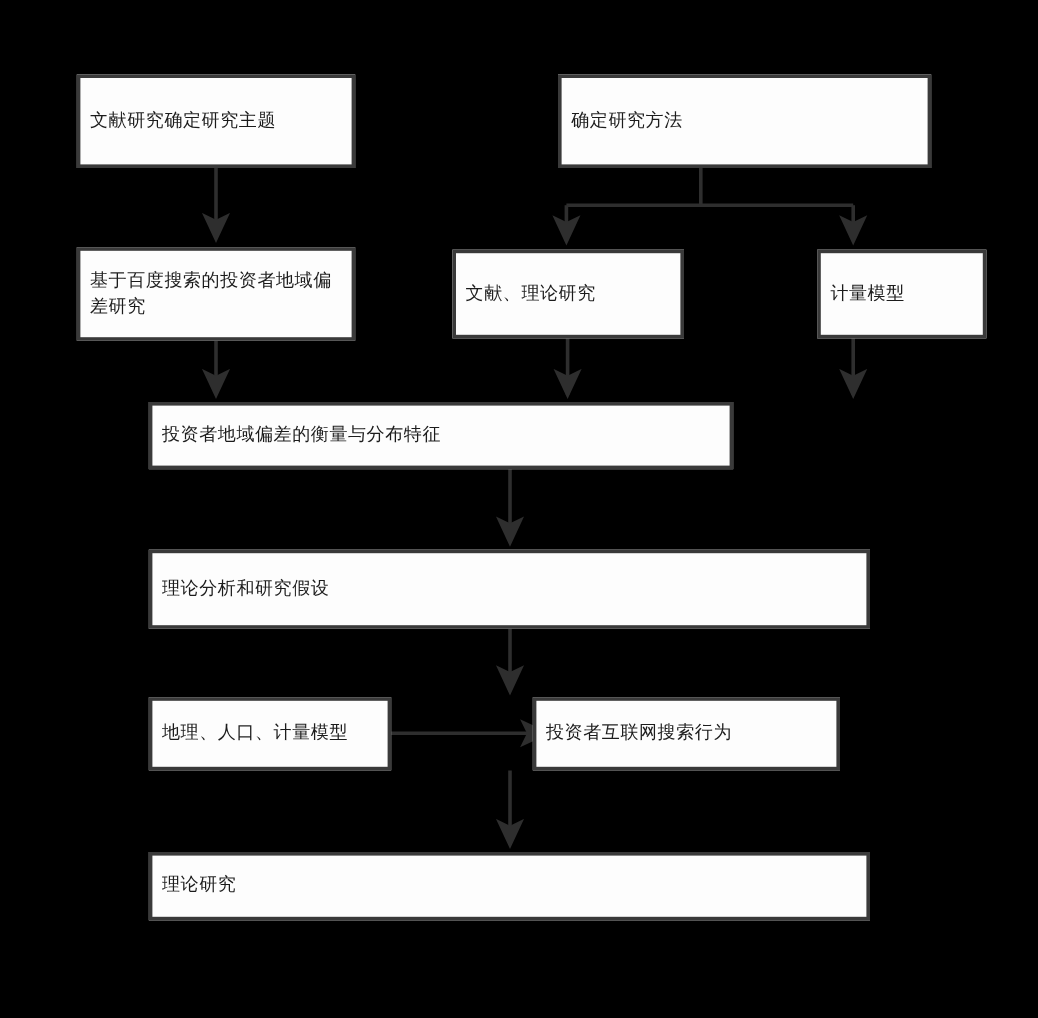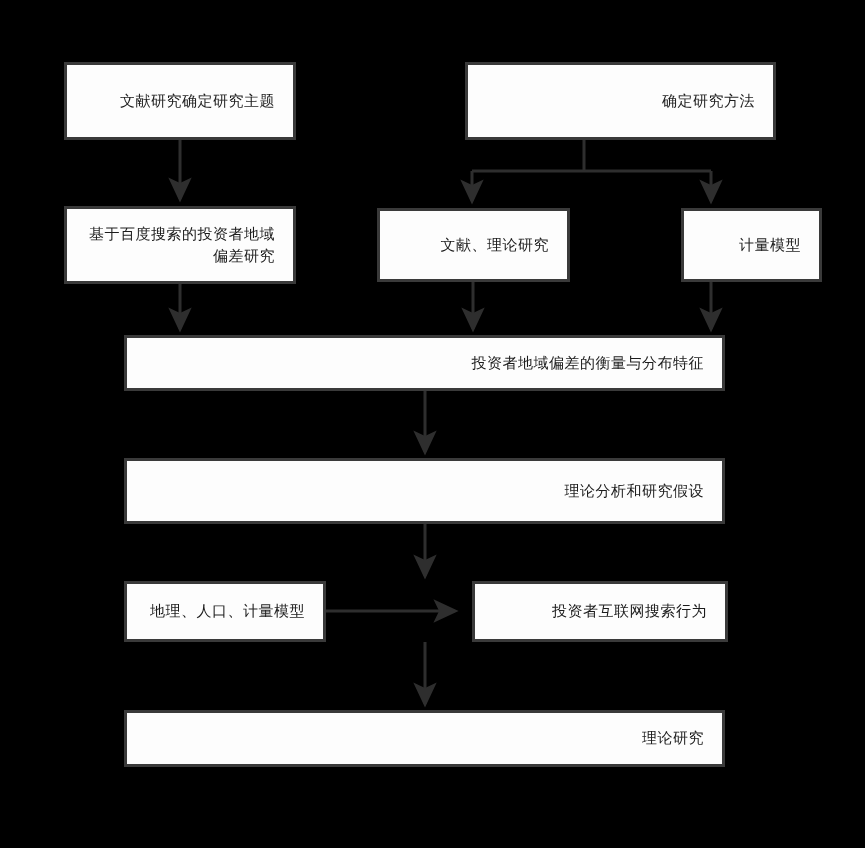--- a/index.html
+++ b/index.html
@@ -18,26 +18,26 @@
     overflow: hidden;
   }
   .node {
     position: absolute;
     background: #fdfdfd;
     border: 3px solid #3a3a3a;
     box-sizing: border-box;
     display: flex;
     align-items: center;
     justify-content: center;
-    text-align: right;
+    text-align: left;
     color: #1c1c1c;
     font-size: 15px;
     line-height: 1.5;
     letter-spacing: 0.5px;
-    padding: 2px 18px;
+    padding: 2px 8px;
   }
   .node span {
     display: block;
     width: 100%;
   }
   svg.edges {
     position: absolute;
     left: 0;
     top: 0;
     width: 865px;
@@ -112,33 +112,33 @@
   </div>
 
   <div class="node" style="left:377px; top:208px; width:193px; height:74px;">
     <span>文献、理论研究</span>
   </div>
 
   <div class="node" style="left:641px; top:208px; width:141px; height:74px;margin-left:40px;">
     <span>计量模型</span>
   </div>
 
-  <div class="node" style="left:124px; top:335px; width:601px; height:56px;">
+  <div class="node" style="left:124px; top:335px; width:487px; height:56px;">
     <span>投资者地域偏差的衡量与分布特征</span>
   </div>
 
   <div class="node" style="left:124px; top:458px; width:601px; height:66px;">
     <span>理论分析和研究假设</span>
   </div>
 
   <div class="node" style="left:124px; top:581px; width:202px; height:61px;">
     <span>地理、人口、计量模型</span>
   </div>
 
-  <div class="node" style="left:472px; top:581px; width:256px; height:61px;">
+  <div class="node" style="left:444px; top:581px; width:256px; height:61px;">
     <span>投资者互联网搜索行为</span>
   </div>
 
   <div class="node" style="left:124px; top:710px; width:601px; height:57px;">
     <span>理论研究</span>
   </div>
 
 </div>
 
 </body></html>

